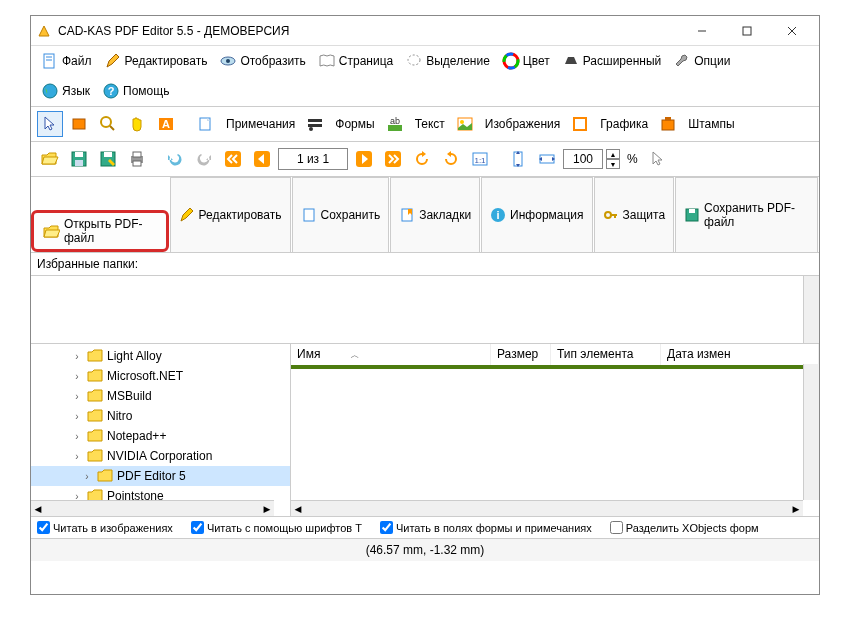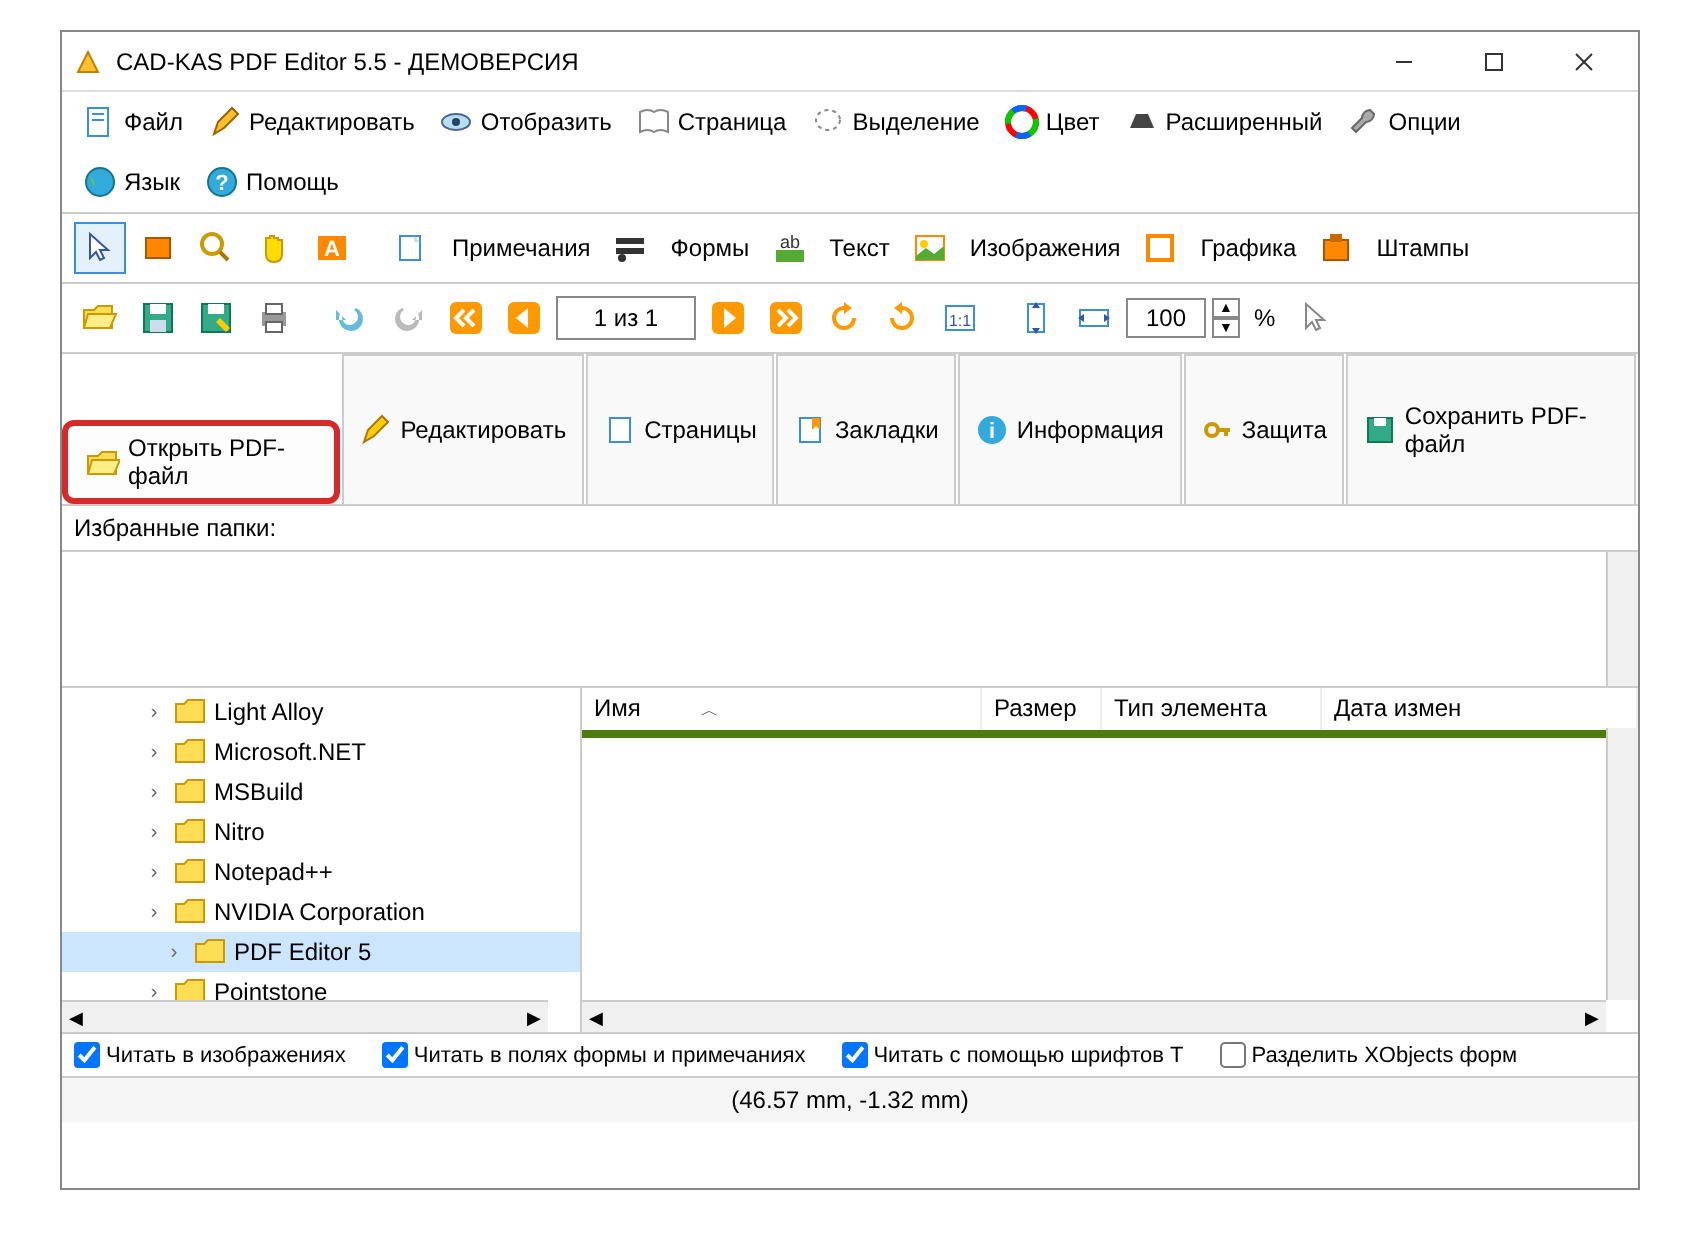--- a/index.html
+++ b/index.html
@@ -362,21 +362,21 @@
           </svg>
         </span>
       <span>Редактировать</span>
     </div>
     <div class="tab">
       <span>
           <svg width="16" height="16">
             <rect x="3" y="2" width="10" height="12" fill="#fff" stroke="#3a8de0"></rect>
           </svg>
         </span>
-      <span>Страницы</span>
+      <span>Сохранить</span>
     </div>
     <div class="tab">
       <span>
           <svg width="16" height="16">
             <rect x="3" y="2" width="10" height="12" fill="#fff" stroke="#3a8de0"></rect>
             <path d="M9 2 L9 8 L11 6 L13 8 L13 2 Z" fill="#f90"></path>
           </svg>
         </span>
       <span>Закладки</span>
     </div>
@@ -514,25 +514,25 @@
     </div>
   </div>
 
   <div class="checks">
     <label>
         <input type="checkbox" checked="" style="">
         <span>Читать в изображениях</span>
       </label>
     <label>
         <input type="checkbox" checked="" style="">
-        <span>Читать в полях формы и примечаниях</span>
+        <span>Читать с помощью шрифтов T</span>
       </label>
     <label>
         <input type="checkbox" checked="" style="">
-        <span>Читать с помощью шрифтов T</span>
+        <span>Читать в полях формы и примечаниях</span>
       </label>
     <label>
         <input type="checkbox" style="">
         <span>Разделить XObjects форм</span>
       </label>
   </div>
 
   <div class="statusbar">(46.57 mm, -1.32 mm)</div>
 </div>
 

